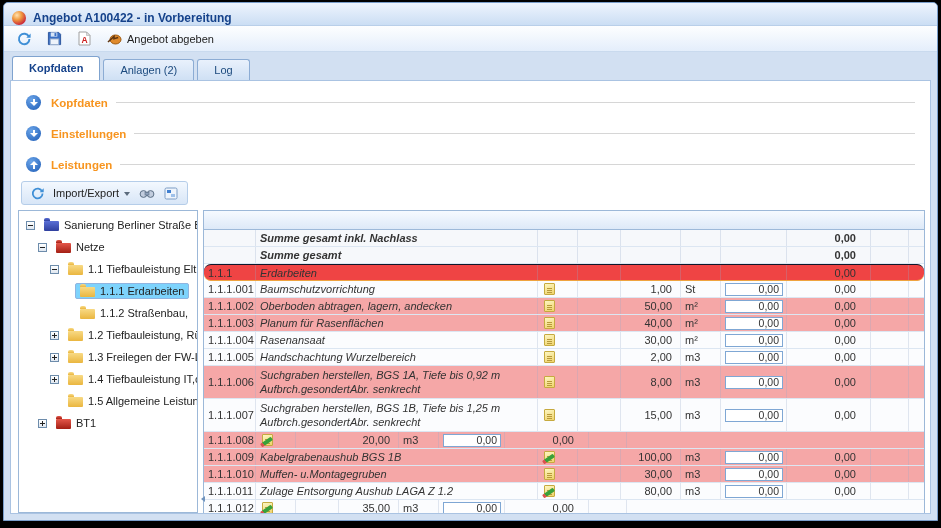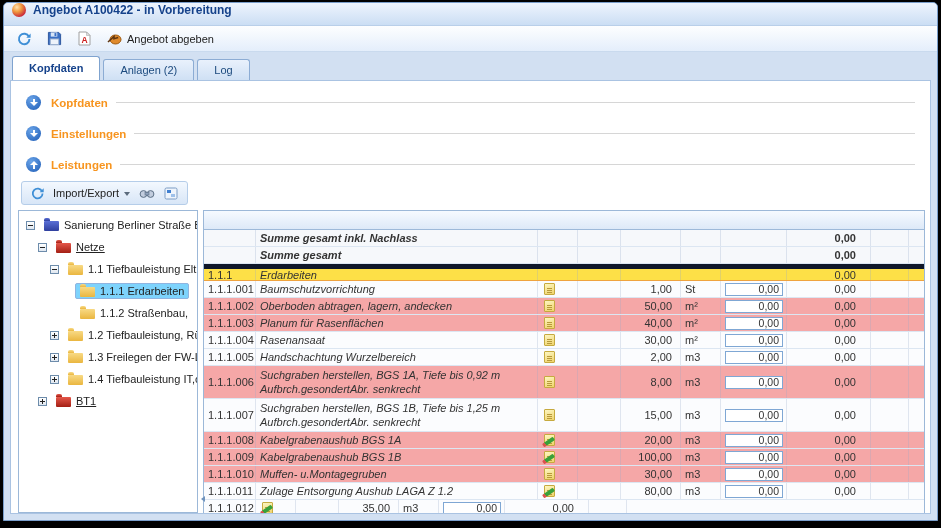--- a/index.html
+++ b/index.html
@@ -3,21 +3,21 @@
 <meta charset="utf-8">
 <style>
   html,body{margin:0;padding:0;background:#555;}
   *{box-sizing:border-box;}
   .frame{width:941px;height:528px;background:#000;padding:2px 3px 7px 3px;position:relative;
          font-family:"Liberation Sans",sans-serif;font-size:11px;}
   .window{width:100%;height:100%;background:#d2e0f2;border:1px solid #7a9ecb;
           border-radius:5px 5px 0 0;display:flex;flex-direction:column;overflow:hidden;}
 
   
-  .titlebar{height:23px;flex:none;display:flex;align-items:flex-start;gap:7px;padding-left:8px;
+  .titlebar{height:23px;flex:none;display:flex;align-items:flex-end;gap:7px;padding-left:8px;
             background:linear-gradient(#eef4fd,#cbdef4);border-bottom:1px solid #b9cfe9;border-radius:4px 4px 0 0;}
   .sphere{width:14px;height:14px;border-radius:50%;flex:none;
           background:radial-gradient(circle at 35% 30%, #ffe2b0 0%, #f09a3f 35%, #c9283a 75%, #8e1420 100%);}
   .title-text{font-weight:bold;font-size:12px;color:#15428b;white-space:nowrap;}
 
   
   .toolbar{height:26px;flex:none;display:flex;align-items:center;gap:6px;padding-left:8px;
            background:linear-gradient(#fdfeff,#e4eefb);border-bottom:1px solid #c9daee;}
   .tbtn{display:flex;align-items:center;gap:5px;padding:2px 5px;border-radius:2px;cursor:default;}
   .tbtn-label{color:#222;}
@@ -45,21 +45,21 @@
   .le-toolbar{align-self:flex-start;margin:1px 0 5px 5px;height:24px;display:flex;align-items:center;gap:9px;
               padding:0 9px;border:1px solid #b5cde9;border-radius:3px;
               background:linear-gradient(#f3f8fe,#d8e6f7);}
   .caret{display:inline-block;margin-left:5px;border:3.5px solid transparent;border-top:4px solid #5b6b7d;position:relative;top:2px;}
 
   .split{flex:1;display:flex;overflow:hidden;margin-left:2px;}
 
   
   .tree-panel{width:180px;flex:none;border:1px solid #9cb8d8;background:#fff;overflow:hidden;padding-top:3px;}
   .tree-row{height:22px;display:flex;align-items:center;white-space:nowrap;overflow:hidden;color:#222;}
-  .tree-row.lvl0{padding-left:7px;}.tree-row.lvl1{padding-left:19px;text-decoration:underline;}
+  .tree-row.lvl0{padding-left:7px;}.tree-row.lvl1{padding-left:19px;}
   .tree-row.lvl2{padding-left:31px;}.tree-row.lvl3{padding-left:43px;}
   .tree-exp{width:9px;height:9px;flex:none;border:1px solid #6d8cab;background:linear-gradient(#fff,#dfe7f0);
             position:relative;margin-right:4px;}
   .tree-exp::before{content:"";position:absolute;left:1px;right:1px;top:3px;height:1px;background:#222;}
   .tree-exp.exp-plus::after{content:"";position:absolute;top:1px;bottom:1px;left:3px;width:1px;background:#222;}
   .tree-exp.exp-none{visibility:hidden;}
   .node-body{display:flex;align-items:center;padding:1px 4px 1px 2px;border:1px solid transparent;border-radius:2px;}
   .node-body.sel{background:#7dd3fc;border-color:#8fb4e0;}
   .tree-folder{width:15px;height:10px;margin:2px 0 0 2px;border-radius:1px;position:relative;flex:none;}
   .tree-folder::before{content:"";position:absolute;top:-3px;left:0;width:6px;height:3px;border-radius:2px 2px 0 0;background:inherit;}
@@ -74,21 +74,21 @@
   .grid{flex:1;display:flex;flex-direction:column;border:1px solid #9cb8d8;border-bottom:none;overflow:hidden;background:#fff;}
   .grid-header{height:19px;flex:none;display:flex;background:linear-gradient(#f6faff,#dde9f8);
                border-bottom:1px solid #9db9d9;color:#15428b;}
   .gc{padding:2px 0 4px 4px;border-right:1px solid #bcd0e8;overflow:hidden;white-space:nowrap;flex:none;margin-top:28px;}
   .c-oz{width:52px;}.c-kurz{width:282px;font-style:italic;}.c-lang{width:40px;}.c-zeil{width:43px;}.c-menge{width:60px;}
   .c-einh{width:40px;}.c-ep{width:66px;}.c-gp{width:84px;}.c-zz{width:38px;}.c-fill{flex:1;border-right:none;}
   .grid-body{flex:1;overflow:hidden;}
   .grid-row{display:flex;height:17px;border-bottom:1px solid #dce6f2;background:#fbfcfe;color:#333;align-items:stretch;}
   .grid-row.tall{height:33px;}
   .grid-row.pink{background:#f5a7a7;}
-  .grid-row.group{background:#fde047;border-top:5px solid #0f172a;border-bottom:1px solid #efa33f;}
+  .grid-row.group{background:#ef4444;border-top:1px solid #0f172a;border-bottom:1px solid #efa33f;border-radius:7px;}
   .grid-row.sumline{background:#f6f8fb;font-weight:bold;}
   .gcell{padding-left:4px;border-right:1px solid rgba(150,170,200,0.28);overflow:hidden;white-space:nowrap;
          display:flex;align-items:center;flex:none;}
   .gcell.c-kurz{flex-direction:column;align-items:flex-start;justify-content:center;line-height:14px;}
   .gcell.c-menge{justify-content:flex-end;padding-right:8px;}
   .gcell.c-gp{justify-content:flex-end;padding-right:14px;}
   .gcell.c-ep{justify-content:flex-end;padding-right:3px;}
   .gcell.c-fill{border-right:none;}
   .ep-input{width:58px;height:13px;border:1px solid #7fa7d4;font:10.5px "Liberation Sans",sans-serif;
             text-align:right;padding:0 3px 0 0;background:#fff;color:#333;}
@@ -258,20 +258,27 @@
             </div>
 
             <div class="tree-row lvl2">
               <span class="tree-exp exp-plus"></span>
               <span class="node-body">
                 <span class="tree-folder folder-yellow"></span>
                 <span class="tree-label">1.4 Tiefbauleistung IT,o</span>
               </span>
             </div>
 
+            <div class="tree-row lvl2">
+              <span class="tree-exp exp-none"></span>
+              <span class="node-body">
+                <span class="tree-folder folder-yellow"></span>
+                <span class="tree-label">1.5 Allgemeine Leistun</span>
+              </span>
+            </div>
 
             <div class="tree-row lvl1">
               <span class="tree-exp exp-plus"></span>
               <span class="node-body">
                 <span class="tree-folder folder-red"></span>
                 <span class="tree-label">BT1</span>
               </span>
             </div>
           </div>
 
@@ -487,24 +494,20 @@
                 <div class="gcell c-ep">
                   <input class="ep-input" type="text" value="0,00" style="">
                 </div>
                 <div class="gcell c-gp">0,00</div>
                 <div class="gcell c-zz"></div>
                 <div class="gcell c-fill"></div>
               </div>
 
               <div class="grid-row pink">
                 <div class="gcell c-oz">1.1.1.008</div>
-                <div class="gcell c-kurz">
-                  <div>Kabelgrabenaushub BGS 1A</div>
-                  <div></div>
-                </div>
                 <div class="gcell c-lang">
                   <span class="lt-icon icon-note-edit"></span>
                 </div>
                 <div class="gcell c-zeil"></div>
                 <div class="gcell c-menge">20,00</div>
                 <div class="gcell c-einh">m3</div>
                 <div class="gcell c-ep">
                   <input class="ep-input" type="text" value="0,00" style="">
                 </div>
                 <div class="gcell c-gp">0,00</div>

